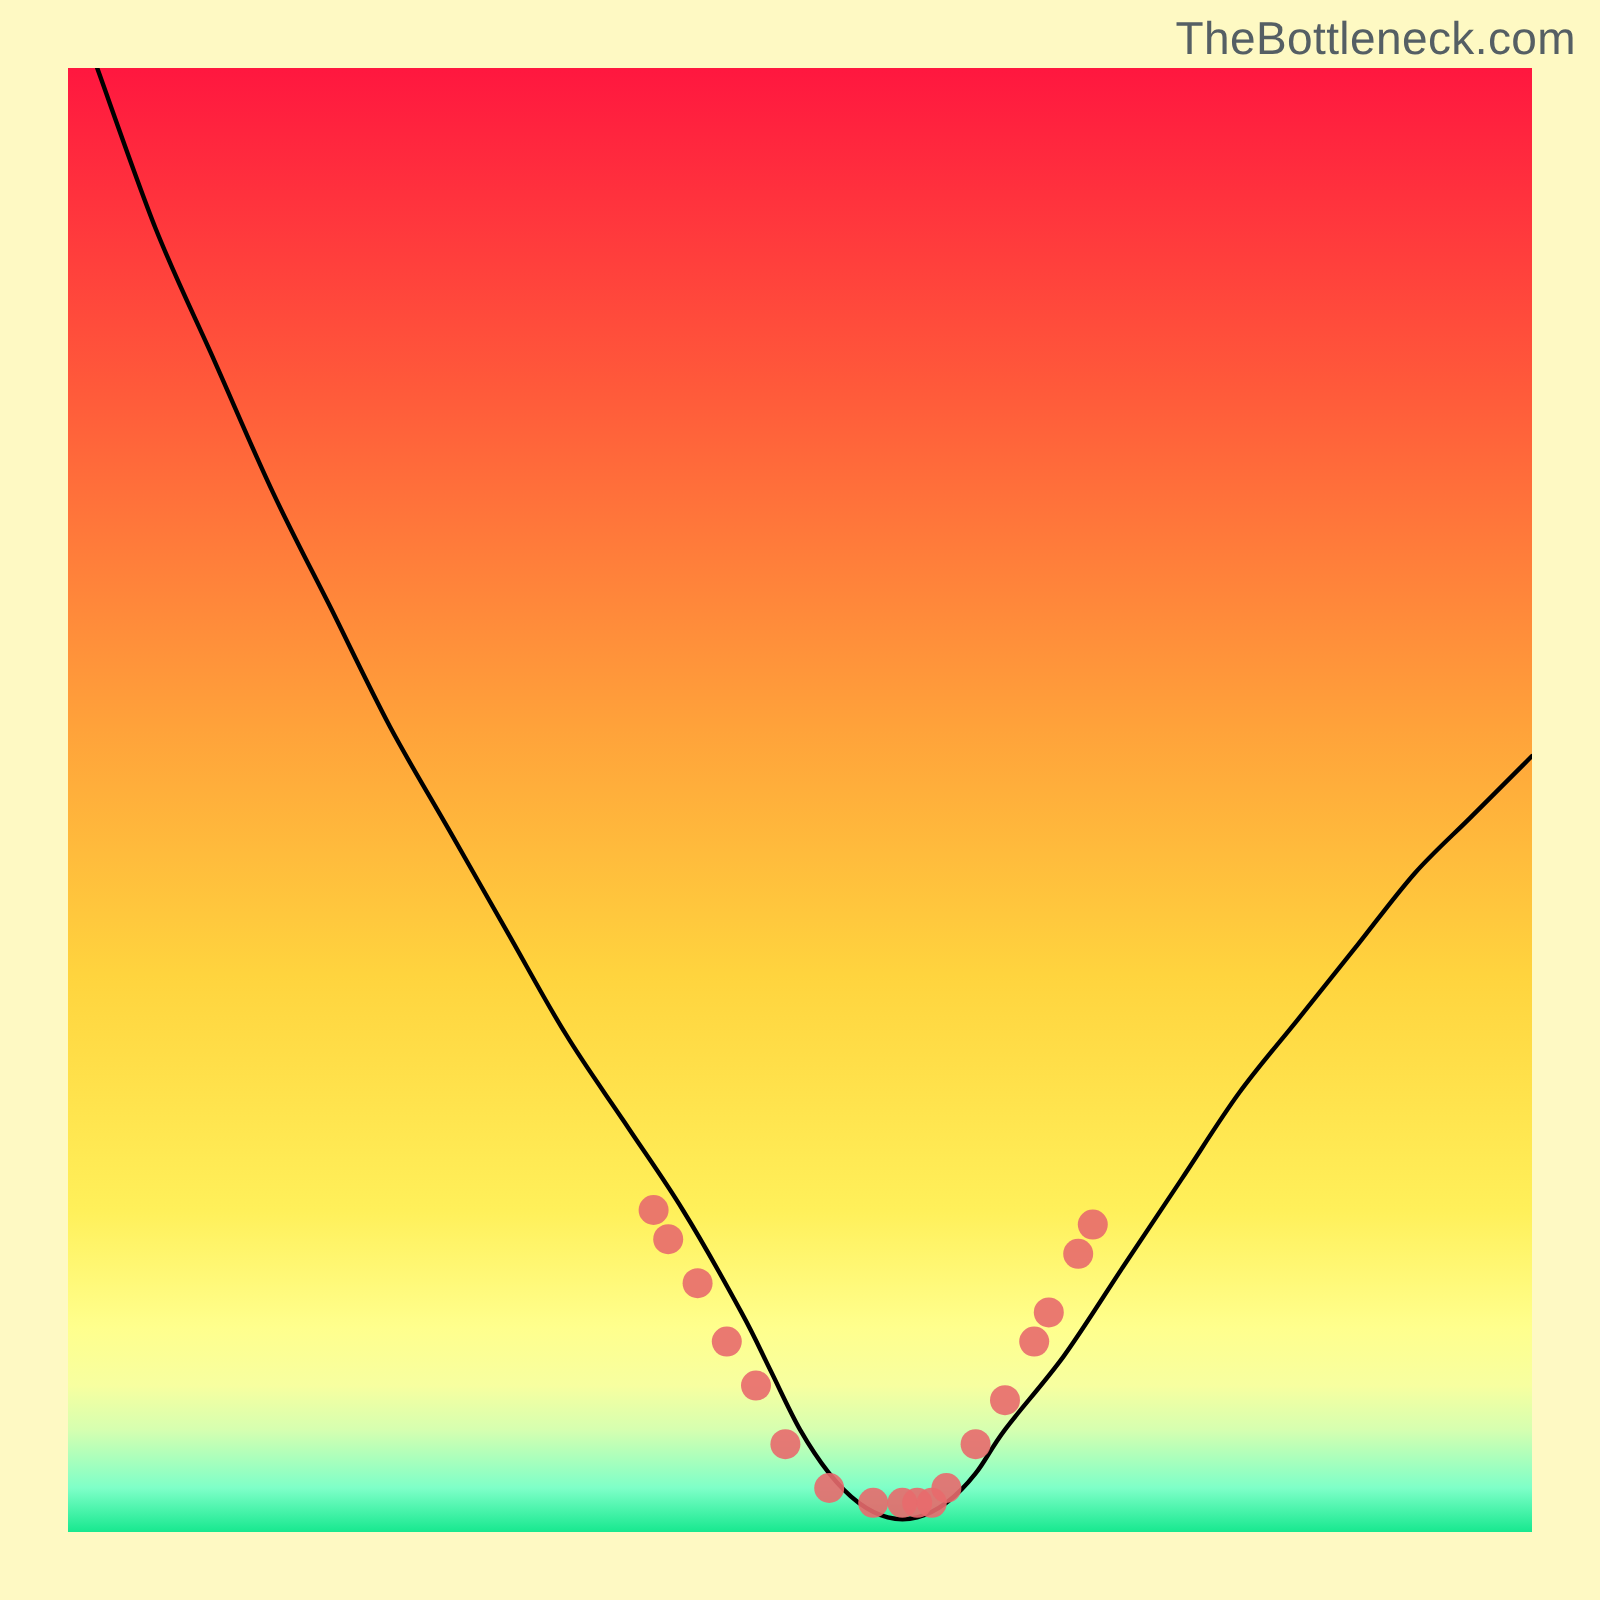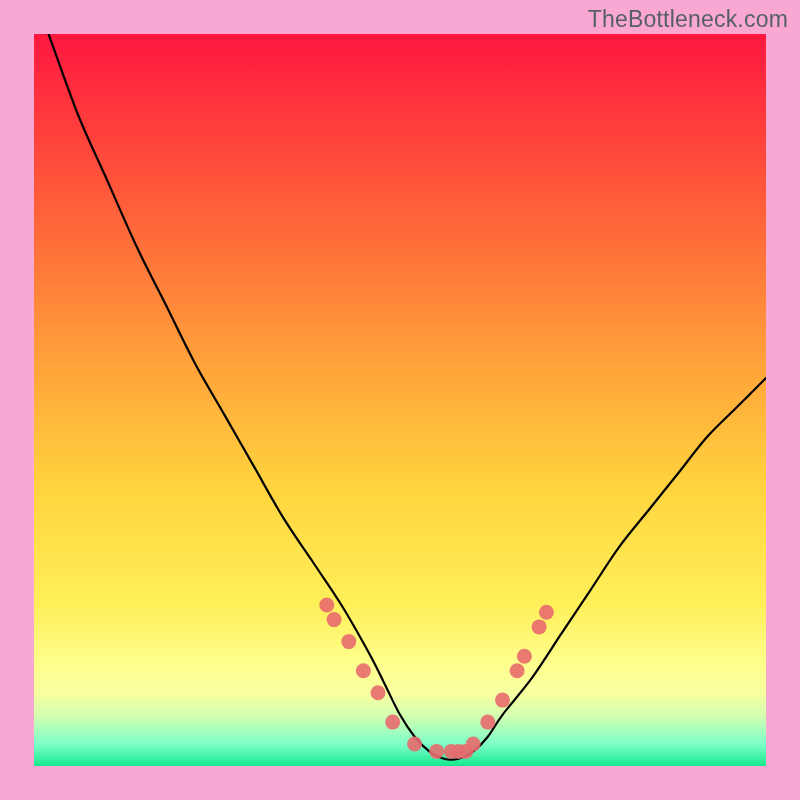--- a/index.html
+++ b/index.html
@@ -5,21 +5,21 @@
   body {
     margin: 0;
     padding: 0;
     background: #fff;
     font-family: Arial, Helvetica, sans-serif;
   }
   .stage {
     width: 800px;
     height: 800px;
     position: relative;
-    background: #f9a8d4;
+    background: #fef9c3;
   }
   .watermark {
     position: absolute;
     top: 6px;
     right: 12px;
     z-index: 5;
     color: #555f64;
     font-size: 23px;
     font-weight: 400;
     letter-spacing: 0.2px;

